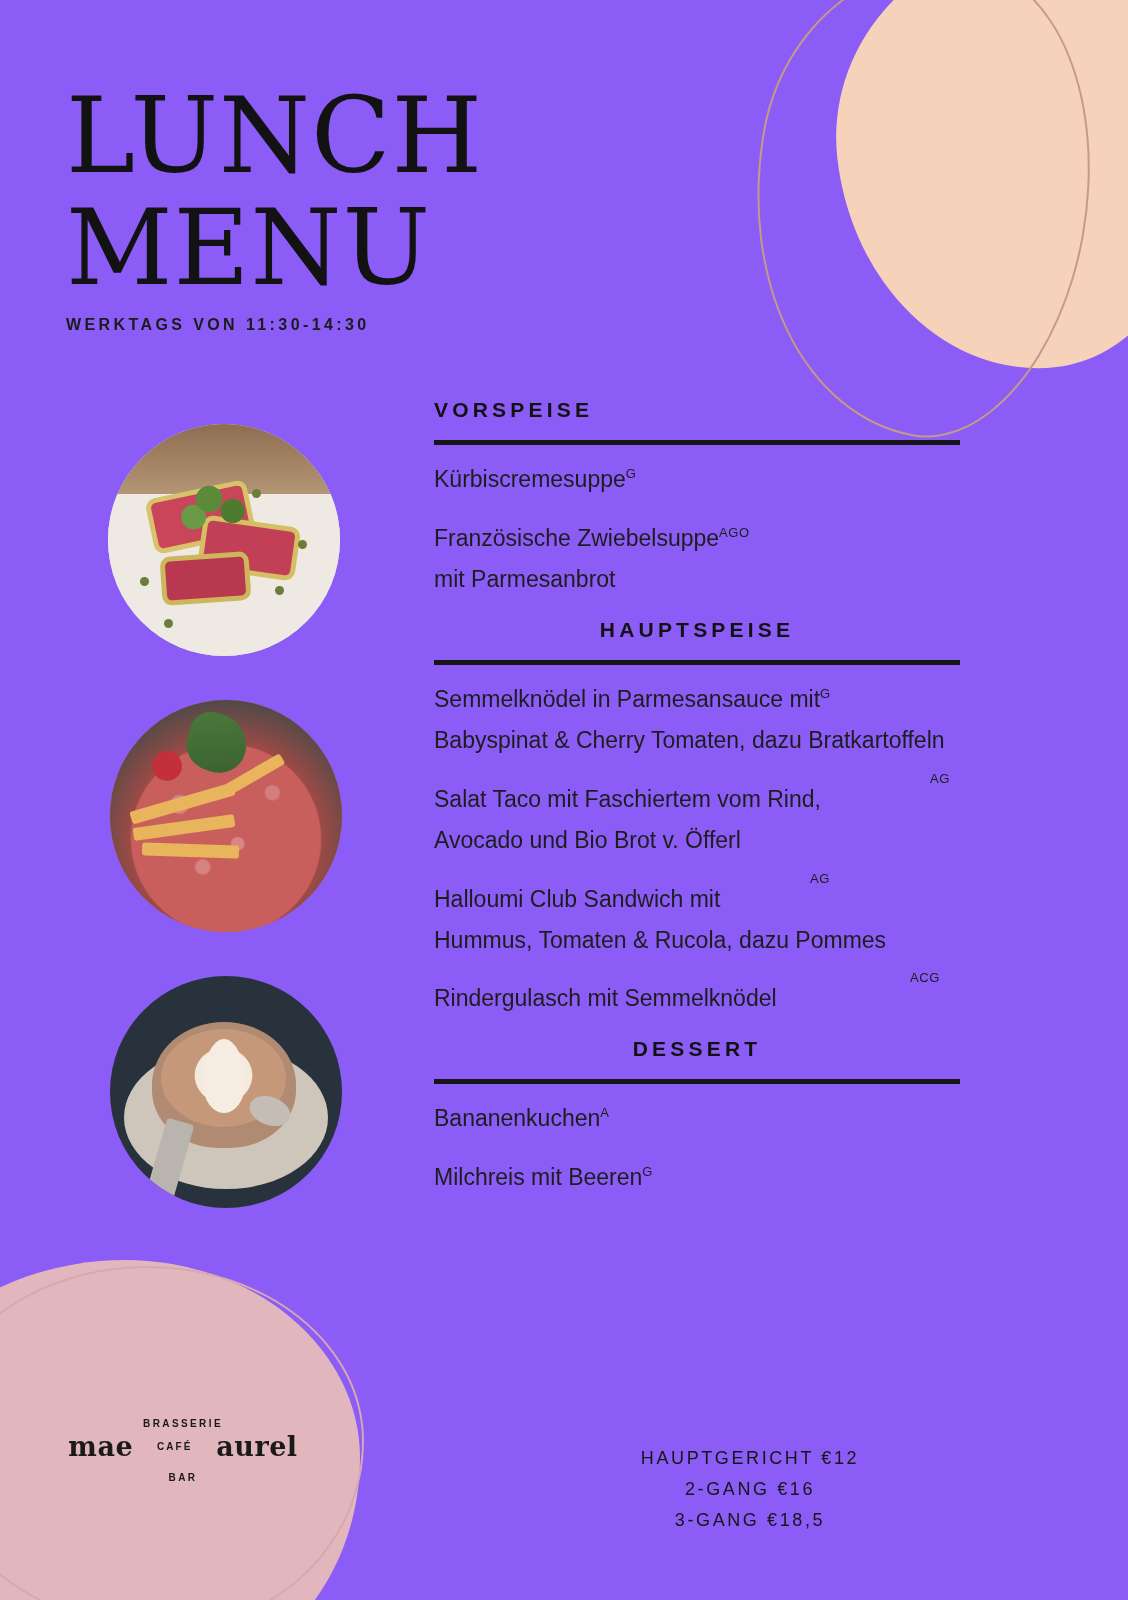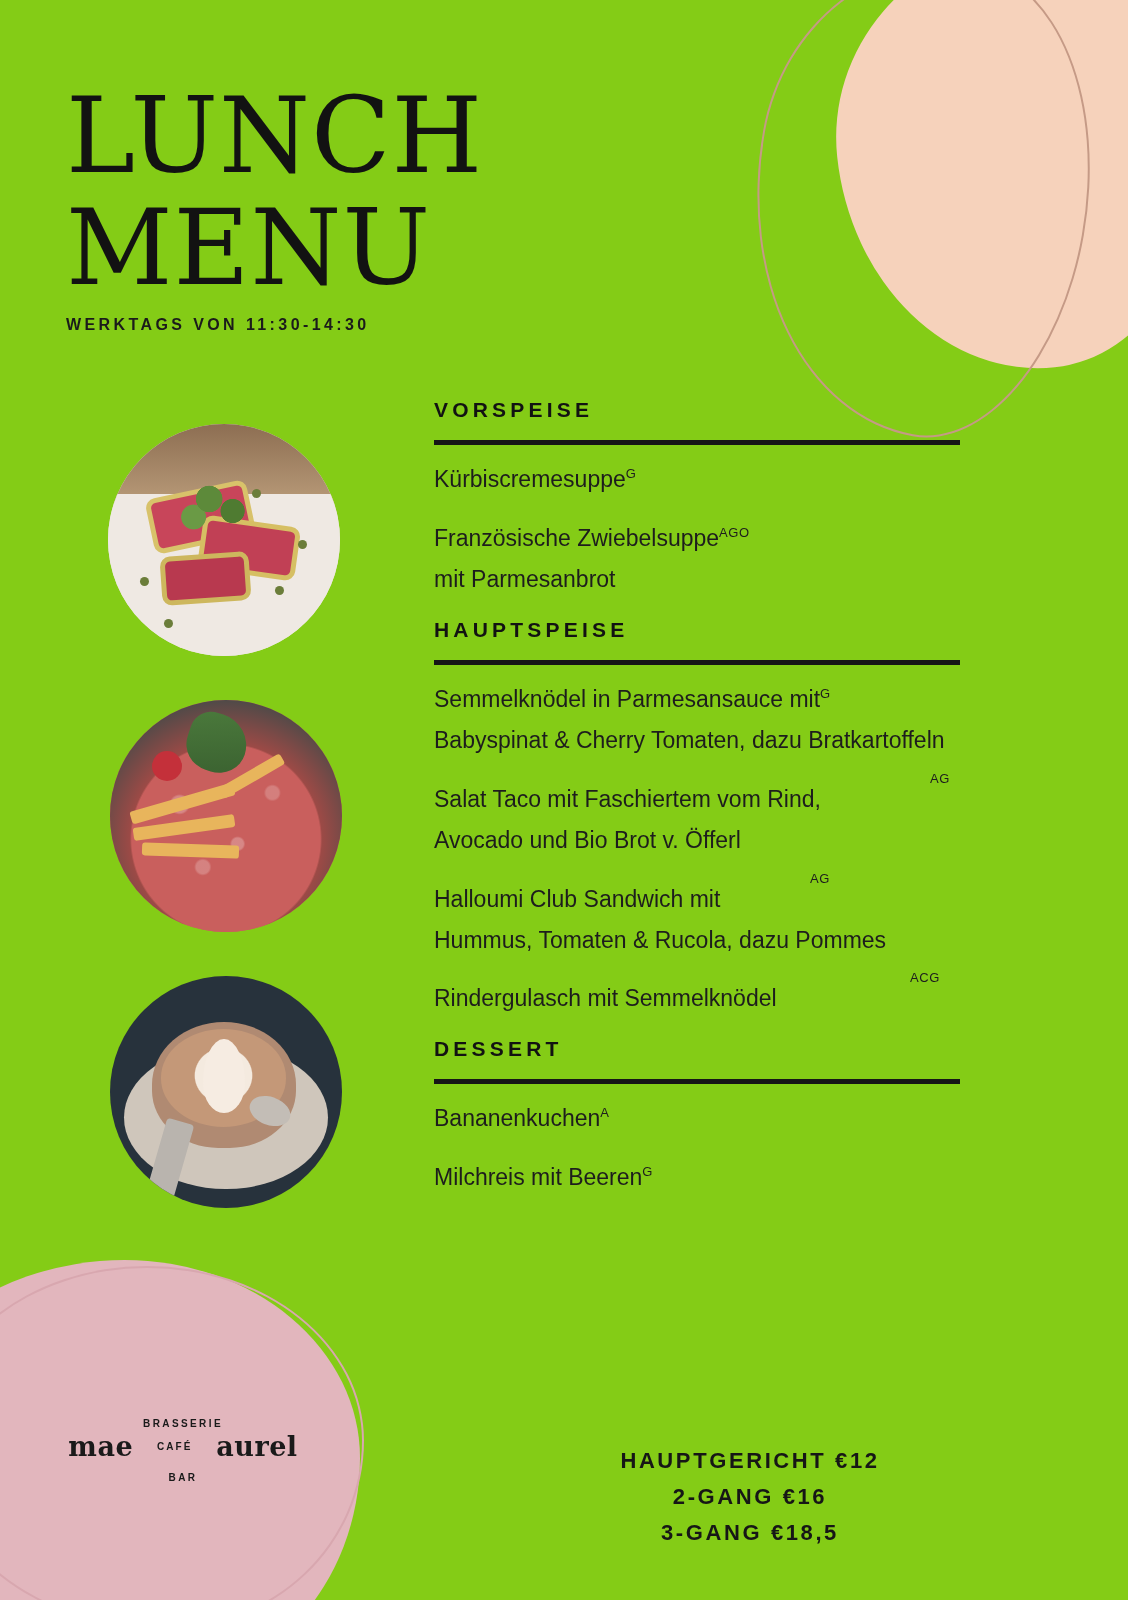--- a/index.html
+++ b/index.html
@@ -9,21 +9,21 @@
   }
   body {
     font-family: "Liberation Sans", sans-serif;
     -webkit-font-smoothing: antialiased;
   }
   #page {
     position: relative;
     width: 1128px;
     height: 1600px;
     overflow: hidden;
-    background: #84cc16;
+    background: #8b5cf6;
   }
 
   
   .blob-peach {
     position: absolute;
     top: -60px;
     right: -70px;
     width: 360px;
     height: 430px;
     background: #f6d2bb;
@@ -182,37 +182,37 @@
     margin: 0 0 18px 0;
     font-weight: 400;
   }
   .item .txt { }
   .item sup {
     font-size: 13px;
     letter-spacing: 0.6px;
     vertical-align: super;
     line-height: 0;
   }
-  .sec-head-2 { margin-top: 16px; }
+  .sec-head-2 { margin-top: 16px; text-align: center; }
 
   
   .prices {
     position: absolute;
     left: 540px;
     top: 1448px;
     width: 420px;
     text-align: center;
     z-index: 4;
   }
   .price-line {
-    font-size: 22px;
+    font-size: 18px;
     letter-spacing: 2.6px;
     color: #161616;
     margin: 0 0 10px 0;
-    font-weight: 700;
+    font-weight: 400;
   }
 
   
   .logo {
     position: absolute;
     left: 68px;
     top: 1418px;
     width: 230px;
     text-align: center;
     z-index: 5;

